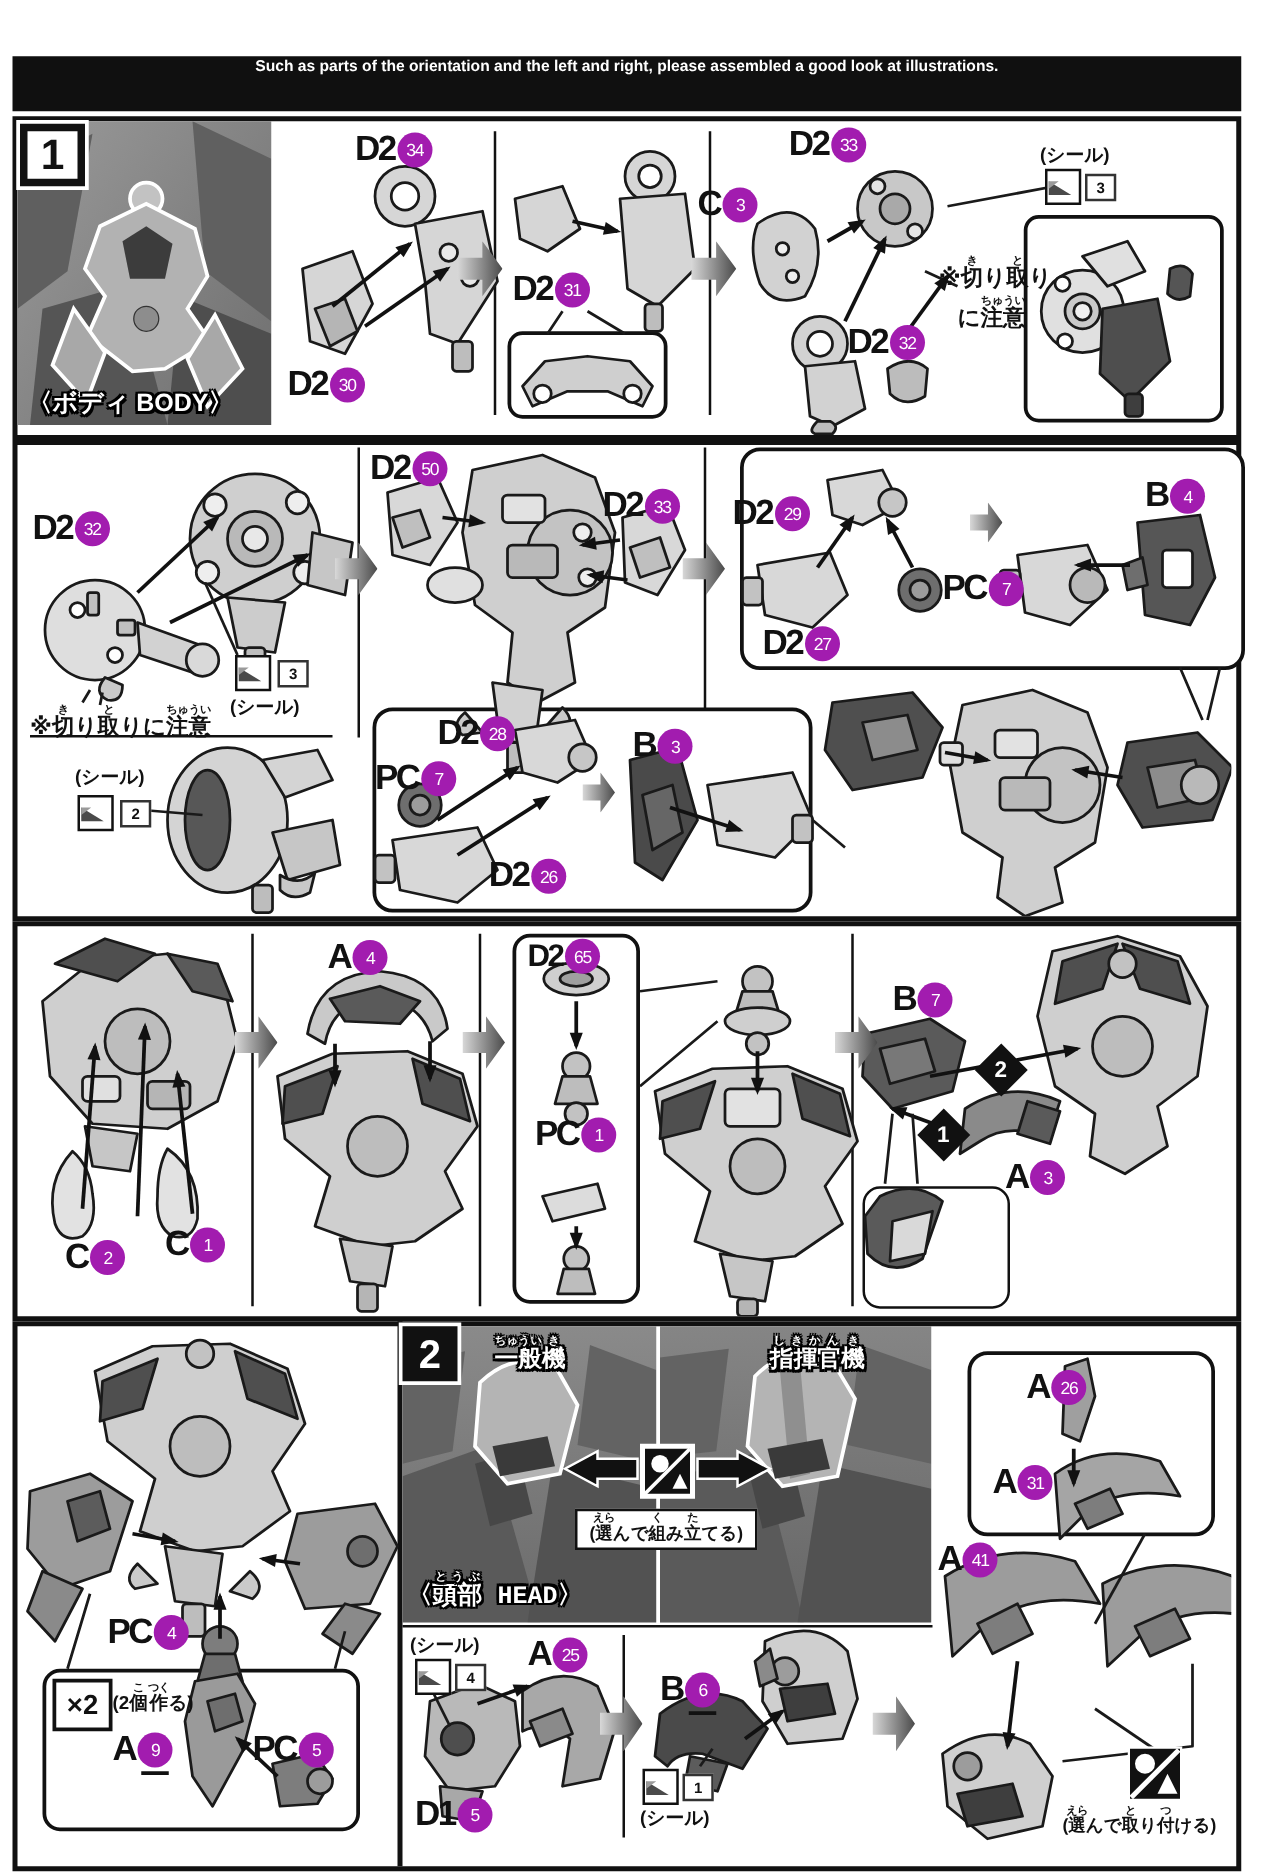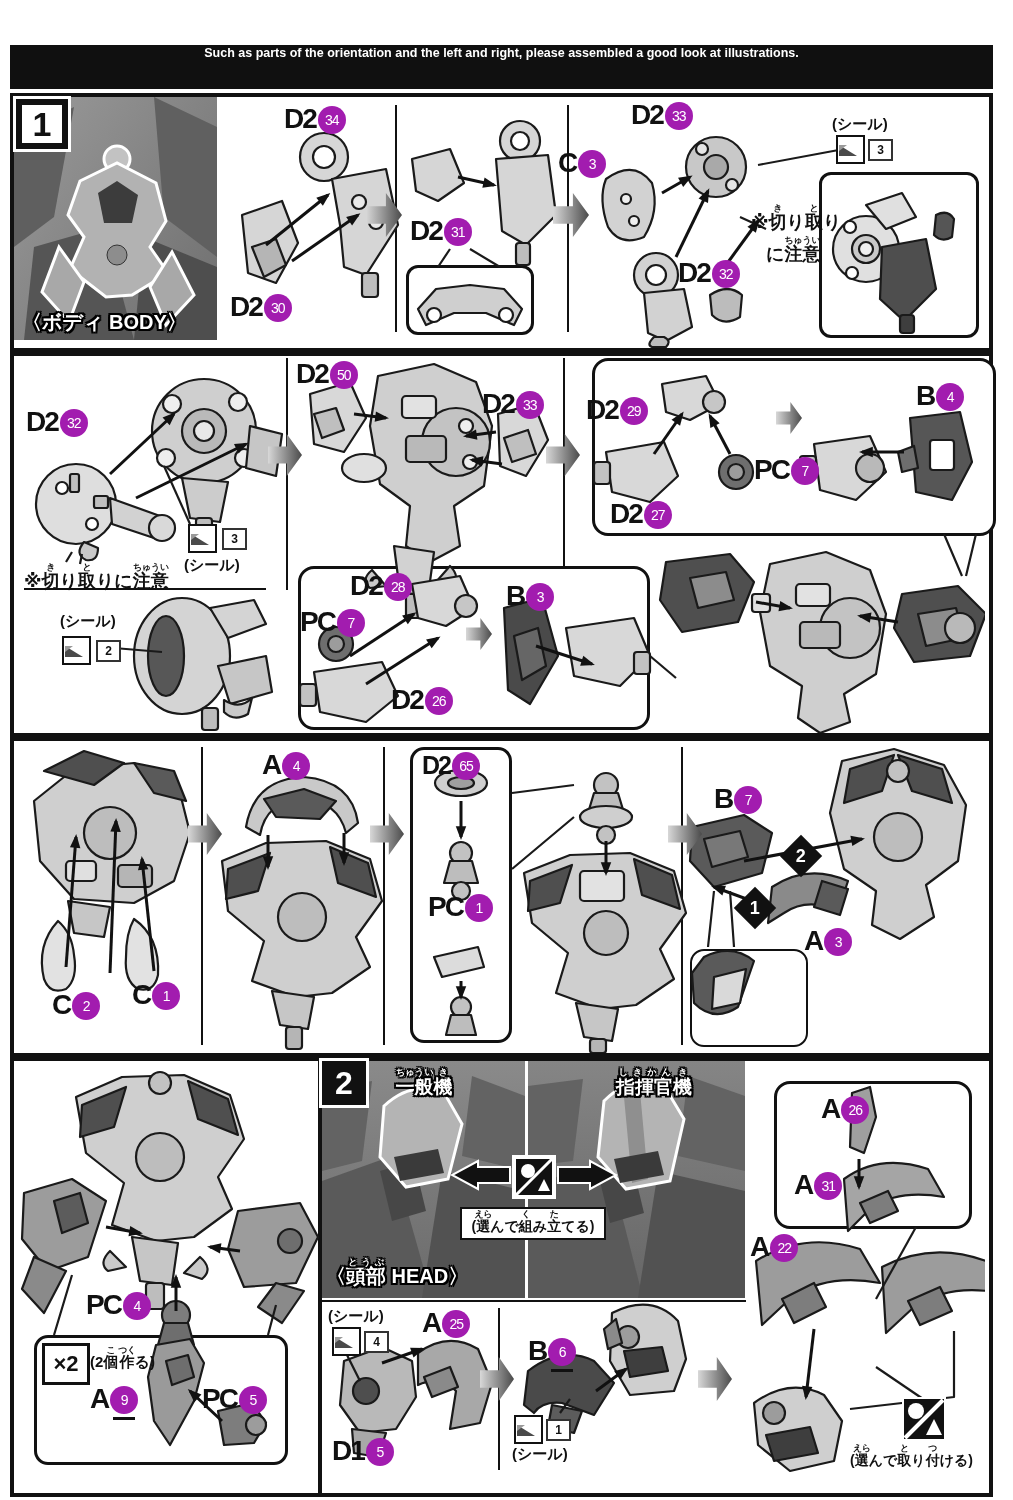--- a/index.html
+++ b/index.html
@@ -603,21 +603,21 @@
       <polygon points="60,18 60,6 28,6 28,0 2,14 28,28 28,22 60,22" fill="#111" stroke="#fff" stroke-width="2" transform="translate(0,8)"></polygon>
       <polygon points="108,18 108,6 140,6 140,0 166,14 140,28 140,22 108,22" fill="#111" stroke="#fff" stroke-width="2" transform="translate(0,8)"></polygon>
       <rect x="62" y="2" width="44" height="44" fill="#fff"></rect>
       <rect x="66" y="6" width="36" height="36" fill="#111"></rect>
       <path d="M102 6 L66 42" stroke="#fff" stroke-width="3"></path>
       <circle cx="78" cy="18" r="7" fill="#fff"></circle>
       <polygon points="88,38 100,38 94,26" fill="#fff"></polygon>
     </svg>
     <div style="position:absolute;left:446px;top:146px;width:142px;background:#fff;border:2px solid #111;text-align:center;
                 font-weight:bold;font-size:14px;z-index:6;padding:2px 0;">(<ruby>選<rt>えら</rt></ruby>んで<ruby>組<rt>く</rt></ruby>み<ruby>立<rt>た</rt></ruby>てる)</div>
-    <div class="outline-label" style="position:absolute;left:312px;top:196px;font-size:20px;z-index:6;">〈<ruby>頭部<rt>とうぶ</rt></ruby> HEAD〉</div>
+    <div class="outline-label" style="position:absolute;left:312px;top:196px;font-size:20px;z-index:6;font-family:Liberation Mono, monospace;">〈<ruby>頭部<rt>とうぶ</rt></ruby> HEAD〉</div>
 
     <div class="hline" style="left:308px;top:239px;width:424px;"></div>
     <div class="vline" style="left:484px;top:247px;height:162px;"></div>
 
     <div class="stlabel" style="left:314px;top:246px;">(シール)</div>
     <div class="sticon" style="left:318px;top:266px;"><svg width="20" height="20" viewBox="0 0 20 20">
           <path d="M1 19 L1 8 L19 19 Z" fill="#4a4a4a"></path>
           <path d="M1 8 L9 8 L1 14 Z" fill="#9a9a9a"></path>
         </svg></div>
     <div class="stnum" style="left:350px;top:270px;">4</div>
@@ -627,21 +627,21 @@
     <div class="sticon" style="left:500px;top:354px;"><svg width="20" height="20" viewBox="0 0 20 20">
           <path d="M1 19 L1 8 L19 19 Z" fill="#4a4a4a"></path>
           <path d="M1 8 L9 8 L1 14 Z" fill="#9a9a9a"></path>
         </svg></div>
     <div class="stnum" style="left:532px;top:358px;">1</div>
     <div class="stlabel" style="left:498px;top:384px;">(シール)</div>
 
     <div class="bubble" style="left:760px;top:20px;width:198px;height:148px;"></div>
     <div class="plabel" style="left:782px;top:34px;margin-left:25px;"><span>A</span><span class="pnum">26</span></div>
     <div class="plabel" style="left:780px;top:110px;"><span>A</span><span class="pnum">31</span></div>
-    <div class="plabel" style="left:736px;top:172px;"><span>A</span><span class="pnum">22</span></div>
+    <div class="plabel" style="left:736px;top:172px;"><span>A</span><span class="pnum">41</span></div>
     <div style="position:absolute;left:888px;top:336px;width:44px;height:44px;z-index:6;">
       <svg width="44" height="44" viewBox="0 0 44 44">
           <rect x="1" y="1" width="42" height="42" fill="#111" stroke="#fff" stroke-width="2"></rect>
           <path d="M41 3 L3 41" stroke="#fff" stroke-width="4"></path>
           <circle cx="14" cy="14" r="8" fill="#fff"></circle>
           <polygon points="24,38 40,38 32,22" fill="#fff"></polygon>
         </svg>
     </div>
     <div class="note" style="left:836px;top:382px;font-size:14px;">(<ruby>選<rt>えら</rt></ruby>んで<ruby>取<rt>と</rt></ruby>り<ruby>付<rt>つ</rt></ruby>ける)</div>
   </div>

